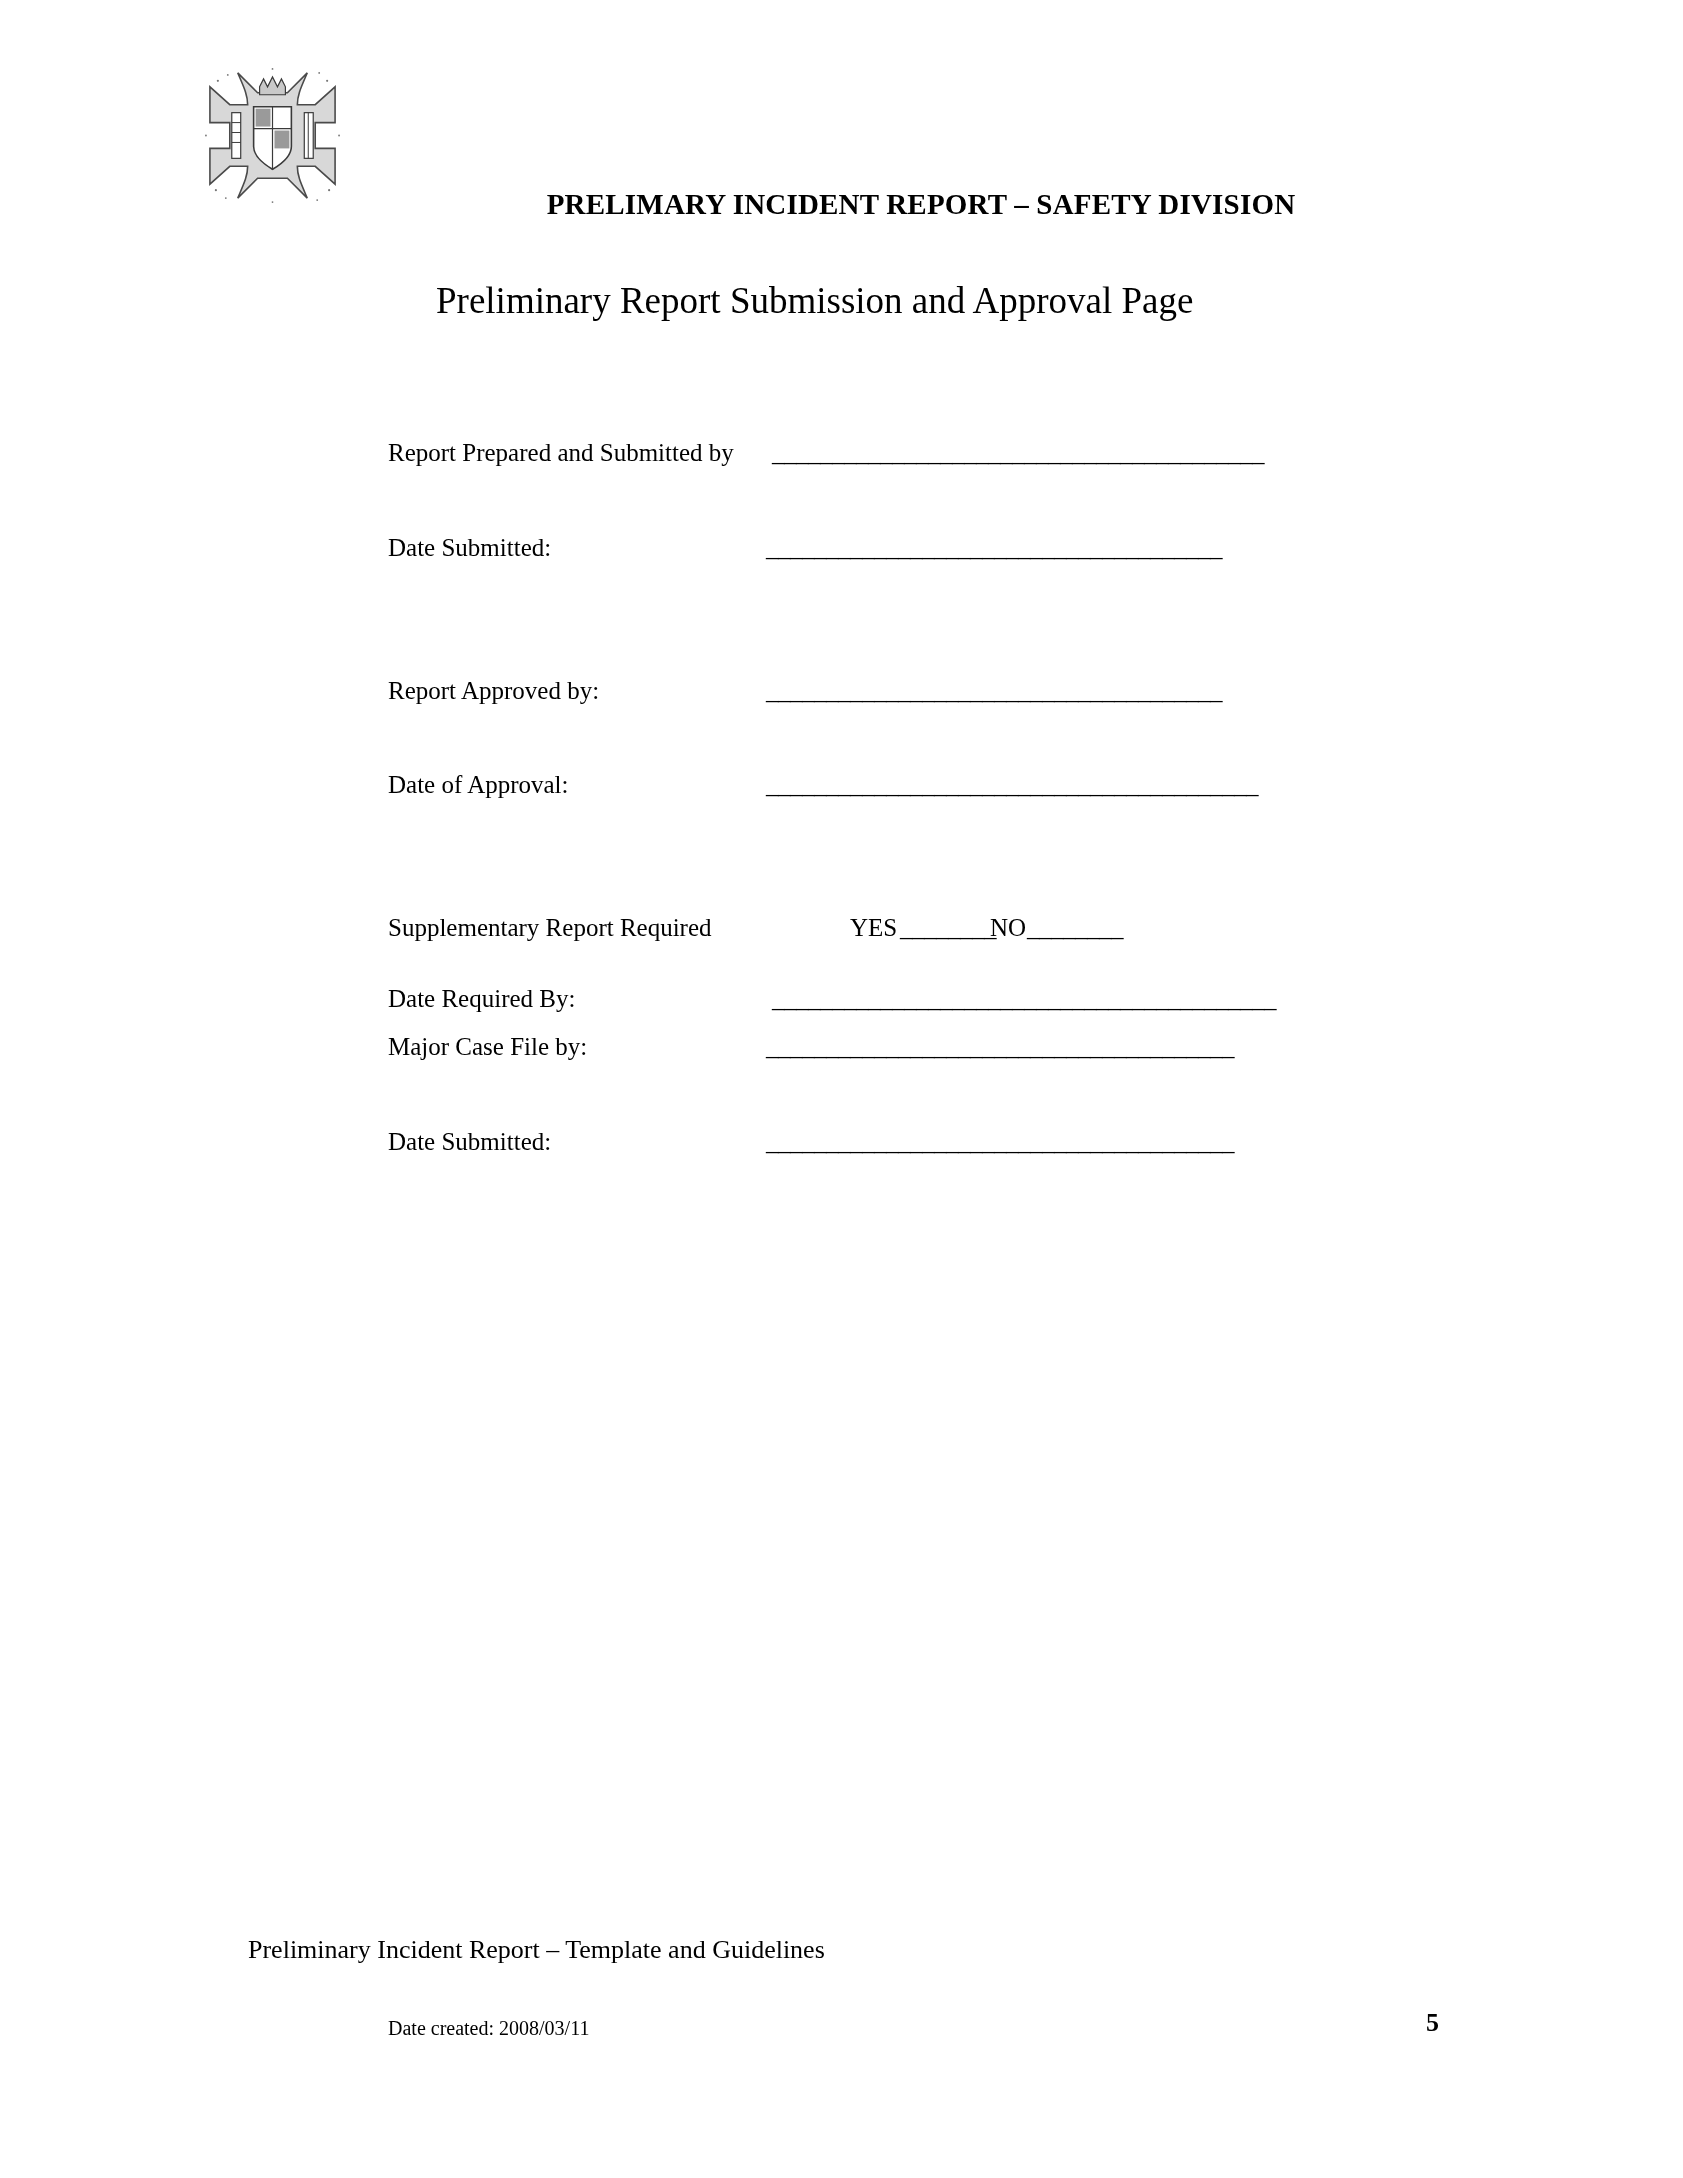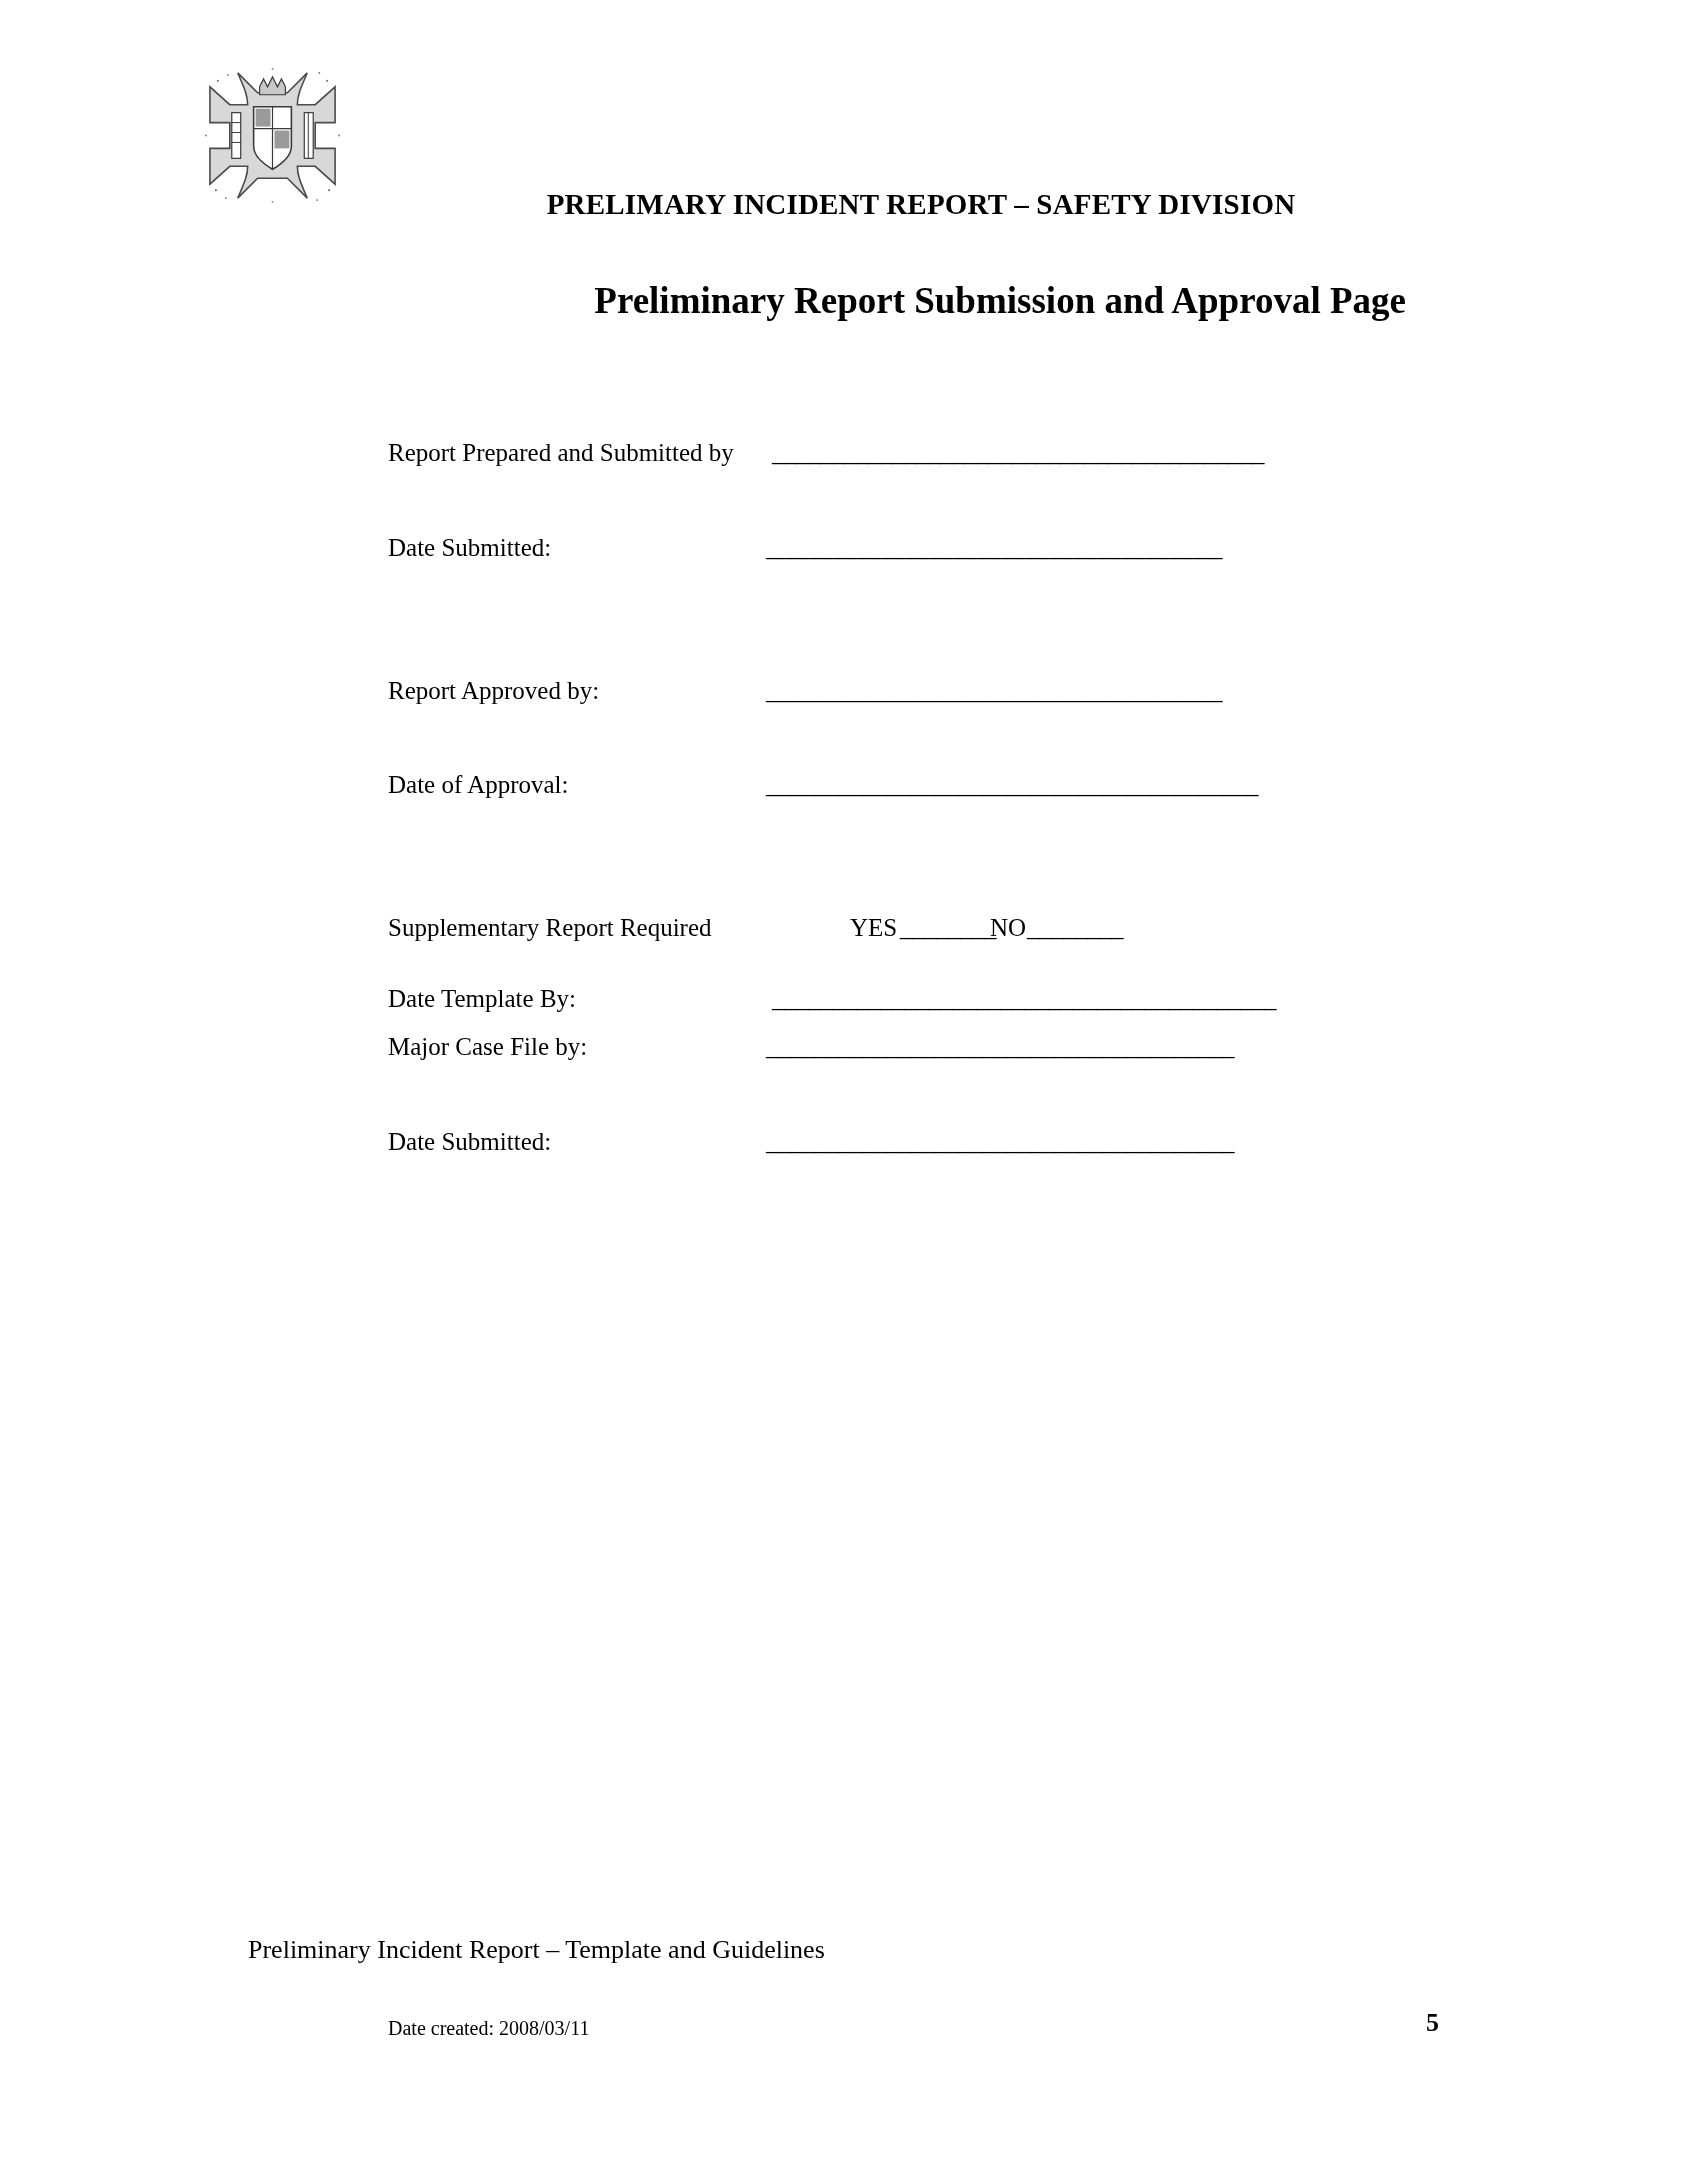--- a/index.html
+++ b/index.html
@@ -42,22 +42,22 @@
     text-align: center;
     font-weight: bold;
     font-size: 29px;
     letter-spacing: 0.2px;
   }
   .title-line2 {
     position: absolute;
     left: 436px;
     top: 279px;
     width: 970px;
-    text-align: right;
-    font-weight: bold;
+    text-align: left;
+    font-weight: normal;
     font-size: 37px;
   }
 
   
   .form-area {
     position: absolute;
     left: 388px;
     top: 436px;
     width: 990px;
   }
@@ -184,21 +184,21 @@
 
     <div class="row" style="margin-top:109px;">
       <span class="label">Supplementary Report Required</span>
       <span class="inline-blank" style="left:462px;">YES</span>
       <span class="rule" style="left:512px;">________</span>
       <span class="inline-blank" style="left:602px;">NO</span>
       <span class="rule" style="left:639px;">________</span>
     </div>
 
     <div class="row" style="margin-top:37px;">
-      <span class="label">Date Template By:</span>
+      <span class="label">Date Required By:</span>
       <span class="rule" style="left:384px;">__________________________________________</span>
     </div>
 
     <div class="row" style="margin-top:14px;">
       <span class="label">Major Case File by:</span>
       <span class="rule" style="left:378px;">_______________________________________</span>
     </div>
 
     <div class="row" style="margin-top:61px;">
       <span class="label">Date Submitted:</span>

